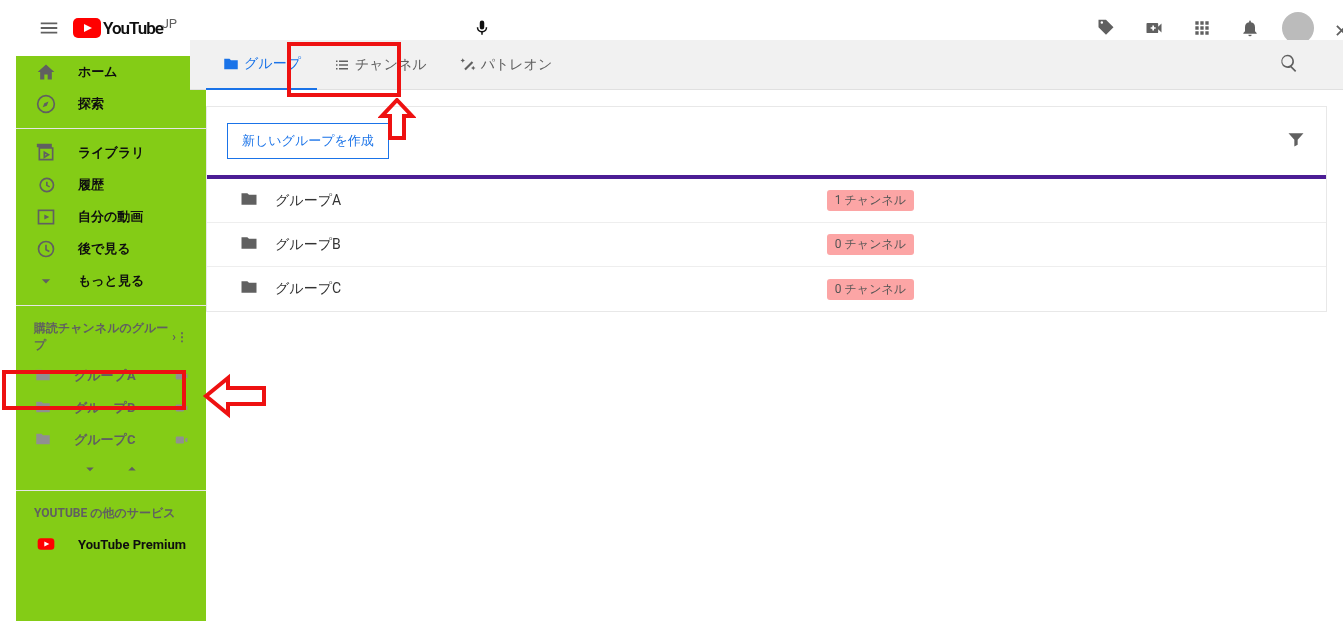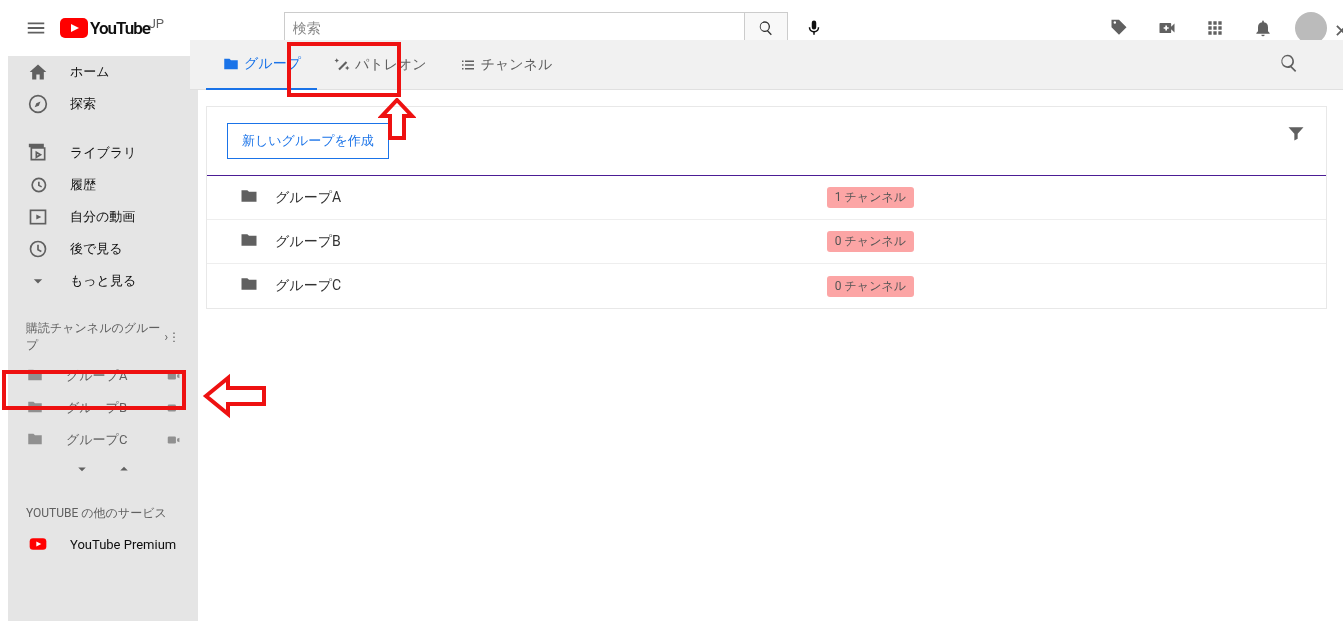--- a/index.html
+++ b/index.html
@@ -1,55 +1,55 @@
 <!DOCTYPE html>
 <html><head>
 <meta charset="utf-8">
 <style>
 * { margin:0; padding:0; box-sizing:border-box; font-family:"Roboto",Arial,sans-serif; }
 body { width:1343px; height:621px; background:#fff; color:#0f0f0f; overflow:hidden; }
 
 
-.header { display:flex; align-items:center; height:56px; padding:0 16px; background:#fff;justify-content:flex-end; }
+.header { display:flex; align-items:center; height:56px; padding:0 29px; background:#fff;justify-content:flex-end; }
 .header .menu-btn { width:40px; height:40px; display:flex; align-items:center; justify-content:center; cursor:pointer; fill:#606060; }
 .logo-box { display:flex; align-items:center; margin-left:4px; position:relative; }
 .logo-box .jp { position:absolute; right:-14px; top:-2px; font-size:13px; color:#606060; }
 .search-wrap { display:flex; align-items:center; margin-left:auto; margin-right:auto; }
 .search-box { display:flex; height:32px; }
 .search-box input { width:460px; height:32px; border:1px solid #ccc; border-right:none; padding:0 8px; font-size:14px; outline:none; }
 .search-box input::placeholder { color:#888; }
 .search-btn { width:44px; height:32px; border:1px solid #ccc; background:#f8f8f8; display:flex; align-items:center; justify-content:center; cursor:pointer; fill:#333; }
 .mic-btn { width:36px; height:36px; margin-left:8px; display:flex; align-items:center; justify-content:center; cursor:pointer; fill:#0f0f0f; }
 .header-right { display:flex; align-items:center; gap:8px; margin-left:auto; }
 .header-right .hicon { width:40px; height:40px; display:flex; align-items:center; justify-content:center; cursor:pointer; fill:#606060; }
 .avatar { width:32px; height:32px; border-radius:50%; background:#bbb; margin-left:4px; cursor:pointer; }
 
 
-.sidebar { position:absolute; left:8px; top:56px; width:190px; height:565px; background:#e5e5e5; overflow:hidden; }
+.sidebar { position:absolute; left:16px; top:56px; width:190px; height:565px; background:#84cc16; overflow:hidden;font-weight:bold; }
 .sb-item { display:flex; align-items:center; height:32px; padding:0 18px; cursor:pointer; font-size:13px; color:#0f0f0f; fill:#606060; }
 .sb-item .sicon { width:24px; height:24px; margin-right:20px; display:flex; align-items:center; justify-content:center; }
 .sb-divider { height:1px; background:#e5e5e5; margin:8px 0; }
 .sb-section-title { padding:6px 18px; font-size:12px; color:#606060; display:flex; align-items:center; }
 .sb-section-title .chev { margin-left:2px; }
 .sb-section-title .dots { margin-left:auto; }
 .sb-group { display:flex; align-items:center; height:32px; padding:0 18px; font-size:13px; color:#606060; cursor:pointer; fill:#909090; }
 .sb-group .sicon { width:20px; margin-right:20px; }
 .sb-group .live-badge { margin-left:auto; width:14px; height:14px; }
 .sb-nav-arrows { display:flex; justify-content:center; gap:24px; padding:4px 0; fill:#606060; }
 
 
 .main { position:absolute; left:190px; top:40px; right:0; }
 .tabbar { height:50px; background:#f1f1f1; display:flex; align-items:center; padding:0 16px; position:relative; border-bottom:1px solid #e0e0e0; }
 .tab { display:flex; align-items:center; height:50px; padding:0 16px; font-size:14px; color:#606060; cursor:pointer; gap:4px; fill:#606060; }
 .tab.active { color:#1a73e8; fill:#1a73e8; border-bottom:2px solid #1a73e8; }
 .tab-search { position:absolute; right:44px; fill:#606060; cursor:pointer; }
 .tab-close { position:absolute; right:-6px; top:-20px; font-size:18px; cursor:pointer; color:#606060; }
 
 .content { background:#fff; margin:16px; border:1px solid #e8e8e8; }
-.content-head { display:flex; align-items:flex-start; padding:16px 20px; border-bottom:1px solid #4c1d95; }
+.content-head { display:flex; align-items:center; padding:16px 20px; border-bottom:4px solid #4c1d95; }
 .create-btn { border:1px solid #1a73e8; color:#1a73e8; background:#fff; font-size:13px; padding:8px 14px; cursor:pointer; }
 .filter-icon { margin-left:auto; fill:#606060; cursor:pointer; }
 .group-row { display:flex; align-items:center; height:44px; padding:0 32px; border-bottom:1px solid #eee; cursor:pointer; }
 .group-row:last-child { border-bottom:none; }
 .group-row .gicon { fill:#606060; margin-right:16px; }
 .group-row .gname { font-size:14px; color:#333; }
 .group-row .gcount { margin-left:auto; margin-right:380px; font-size:12px; background:#fca5a5; padding:2px 8px; border-radius:3px; color:#555; }
 
 
 .anno-box { position:absolute; border:4px solid #e11; pointer-events:none; z-index:50; }
@@ -66,28 +66,20 @@
   </div>
   <div class="logo-box">
     <svg width="28" height="20" viewBox="0 0 28 20">
         <rect width="28" height="20" rx="5" fill="#ff0000"></rect>
         <path d="M11 6l8 4-8 4z" fill="#fff"></path>
       </svg>
     <span style="font-weight:600;font-size:17px;margin-left:2px;letter-spacing:-1px;">YouTube</span>
     <span class="jp">JP</span>
   </div>
   <div class="search-wrap">
-    <div class="search-box">
-      <input type="text" placeholder="検索" style="">
-      <div class="search-btn">
-        <svg width="16" height="16" viewBox="0 0 24 24">
-            <path d="M10 2a8 8 0 015.3 13.9l5.4 5.4-1.4 1.4-5.4-5.4A8 8 0 1110 2zm0 2a6 6 0 100 12 6 6 0 000-12z"></path>
-          </svg>
-      </div>
-    </div>
     <div class="mic-btn">
       <svg width="18" height="18" viewBox="0 0 24 24">
           <path d="M12 14a3 3 0 003-3V5a3 3 0 10-6 0v6a3 3 0 003 3zm5-3a5 5 0 01-10 0H5a7 7 0 006 6.9V21h2v-3.1A7 7 0 0019 11h-2z"></path>
         </svg>
     </div>
   </div>
   <div class="header-right">
     <div class="hicon">
         <svg width="20" height="20" viewBox="0 0 24 24">
           <path d="M21 11l-9-9H3v9l9 9 9-9zM7 7a1.5 1.5 0 110-3 1.5 1.5 0 010 3z"></path>
@@ -236,29 +228,29 @@
 <div class="main">
   <div class="tabbar">
     <div class="tab active">
       <svg width="18" height="18" viewBox="0 0 24 24">
           <path d="M3 5h7l2 2h9v12H3z"></path>
         </svg>
       <span>グループ</span>
     </div>
     <div class="tab">
       <svg width="18" height="18" viewBox="0 0 24 24">
+          <path d="M4 6h2v2H4zM8 6h12v2H8zM4 11h2v2H4zM8 11h12v2H8zM4 16h2v2H4zM8 16h12v2H8z"></path>
+        </svg>
+      <span>チャンネル</span>
+    </div>
+    <div class="tab">
+      <svg width="18" height="18" viewBox="0 0 24 24">
           <path d="M7 17l10-10 2 2L9 19zM5 3l1 2 2 1-2 1-1 2-1-2-2-1 2-1zM19 13l1 2 2 1-2 1-1 2-1-2-2-1 2-1z"></path>
         </svg>
       <span>パトレオン</span>
-    </div>
-    <div class="tab">
-      <svg width="18" height="18" viewBox="0 0 24 24">
-          <path d="M4 6h2v2H4zM8 6h12v2H8zM4 11h2v2H4zM8 11h12v2H8zM4 16h2v2H4zM8 16h12v2H8z"></path>
-        </svg>
-      <span>チャンネル</span>
     </div>
     <div class="tab-search">
       <svg width="20" height="20" viewBox="0 0 24 24">
           <path d="M10 2a8 8 0 015.3 13.9l5.4 5.4-1.4 1.4-5.4-5.4A8 8 0 1110 2zm0 2a6 6 0 100 12 6 6 0 000-12z"></path>
         </svg>
     </div>
     <div class="tab-close">
       <span>✕</span>
     </div>
   </div>

